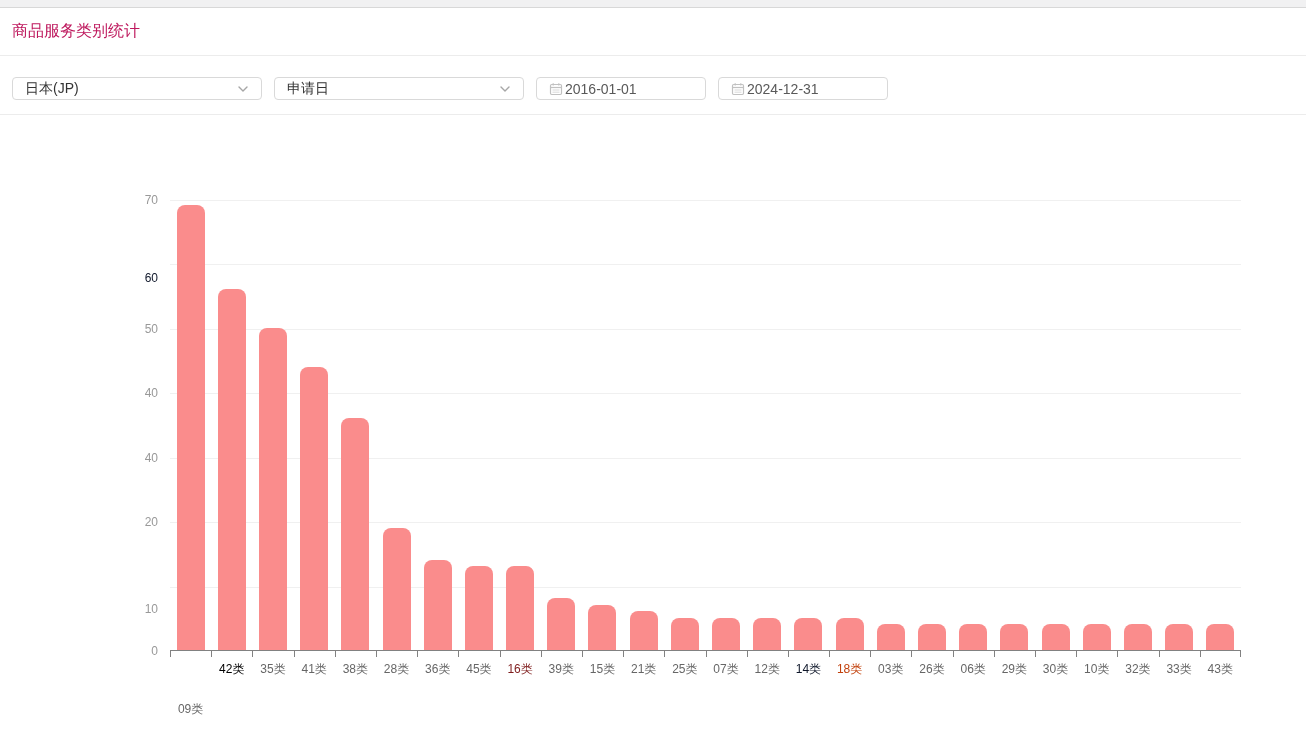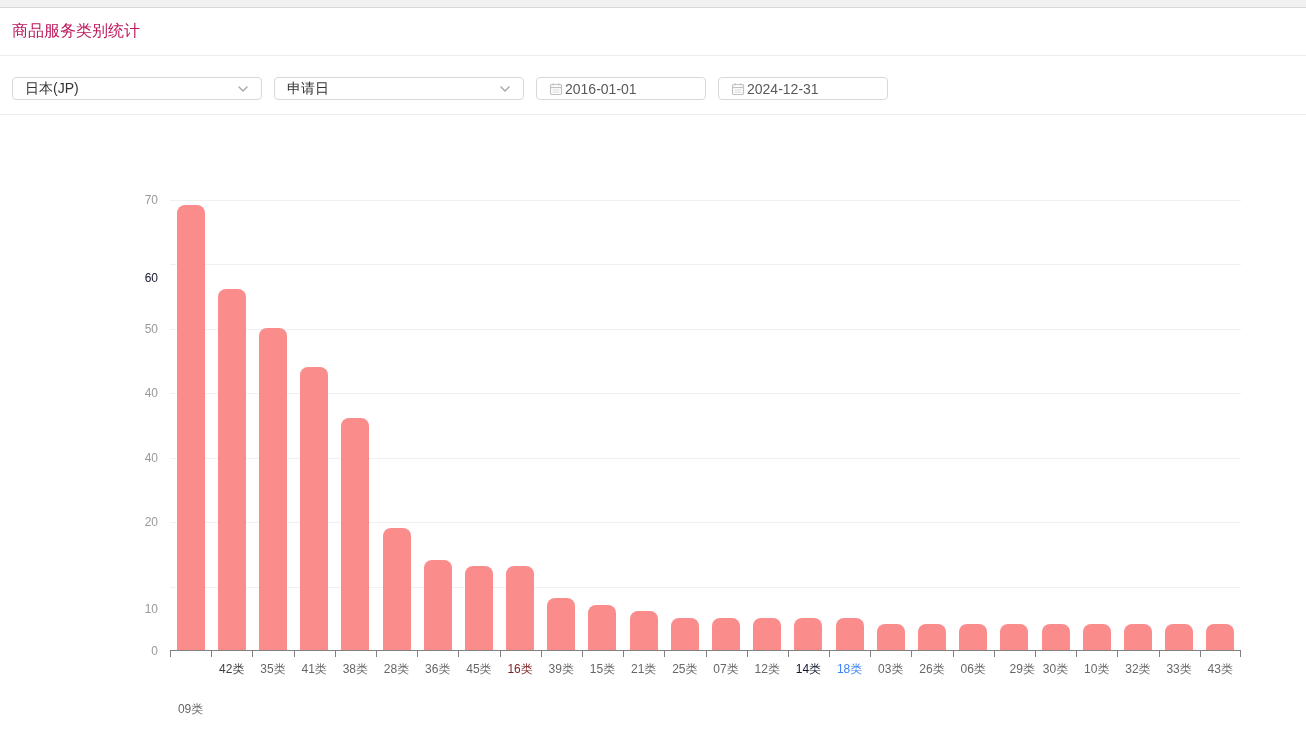--- a/index.html
+++ b/index.html
@@ -231,39 +231,39 @@
     <div class="tick" style="left: 952.654px; top: 536px; background: rgb(129, 129, 129);"></div>
     <div class="tick" style="left: 993.846px; top: 536px; background: rgb(129, 129, 129);"></div>
     <div class="tick" style="left: 1035.04px; top: 536px; background: rgb(129, 129, 129);"></div>
     <div class="tick" style="left: 1076.23px; top: 536px; background: rgb(129, 129, 129);"></div>
     <div class="tick" style="left: 1117.42px; top: 536px; background: rgb(129, 129, 129);"></div>
     <div class="tick" style="left: 1158.62px; top: 536px; background: rgb(129, 129, 129);"></div>
     <div class="tick" style="left: 1199.81px; top: 536px; background: rgb(129, 129, 129);"></div>
     <div class="tick" style="left: 1240px; top: 536px; background: rgb(129, 129, 129);"></div>
     <div class="xlabels">
       <div class="xlabel" style="color: rgb(102, 102, 102); margin-top: 40px;">09类</div>
-      <div class="xlabel" style="color: #404040;">42类</div>
+      <div class="xlabel" style="color: #000000;">42类</div>
       <div class="xlabel" style="color: rgb(102, 102, 102);">35类</div>
       <div class="xlabel" style="color: rgb(102, 102, 102);">41类</div>
       <div class="xlabel" style="color: rgb(102, 102, 102);">38类</div>
       <div class="xlabel" style="color: rgb(102, 102, 102);">28类</div>
       <div class="xlabel" style="color: rgb(102, 102, 102);">36类</div>
       <div class="xlabel" style="color: rgb(102, 102, 102);">45类</div>
       <div class="xlabel" style="color: #7f1d1d;">16类</div>
       <div class="xlabel" style="color: rgb(102, 102, 102);">39类</div>
       <div class="xlabel" style="color: rgb(102, 102, 102);">15类</div>
       <div class="xlabel" style="color: rgb(102, 102, 102);">21类</div>
       <div class="xlabel" style="color: rgb(102, 102, 102);">25类</div>
       <div class="xlabel" style="color: rgb(102, 102, 102);">07类</div>
       <div class="xlabel" style="color: rgb(102, 102, 102);">12类</div>
       <div class="xlabel" style="color: #0f172a;">14类</div>
-      <div class="xlabel" style="color: #3b82f6; text-align: center;">18类</div>
+      <div class="xlabel" style="color: #c2410c; text-align: center;">18类</div>
       <div class="xlabel" style="color: rgb(102, 102, 102);">03类</div>
       <div class="xlabel" style="color: rgb(102, 102, 102);">26类</div>
       <div class="xlabel" style="color: rgb(102, 102, 102);">06类</div>
-      <div class="xlabel" style="color: rgb(102, 102, 102); text-align: right;">29类</div>
+      <div class="xlabel" style="color: rgb(102, 102, 102);">29类</div>
       <div class="xlabel" style="color: rgb(102, 102, 102);">30类</div>
       <div class="xlabel" style="color: rgb(102, 102, 102);">10类</div>
       <div class="xlabel" style="color: rgb(102, 102, 102);">32类</div>
       <div class="xlabel" style="color: rgb(102, 102, 102);">33类</div>
       <div class="xlabel" style="color: rgb(102, 102, 102);">43类</div>
     </div>
   </div>
 
 </body></html>

